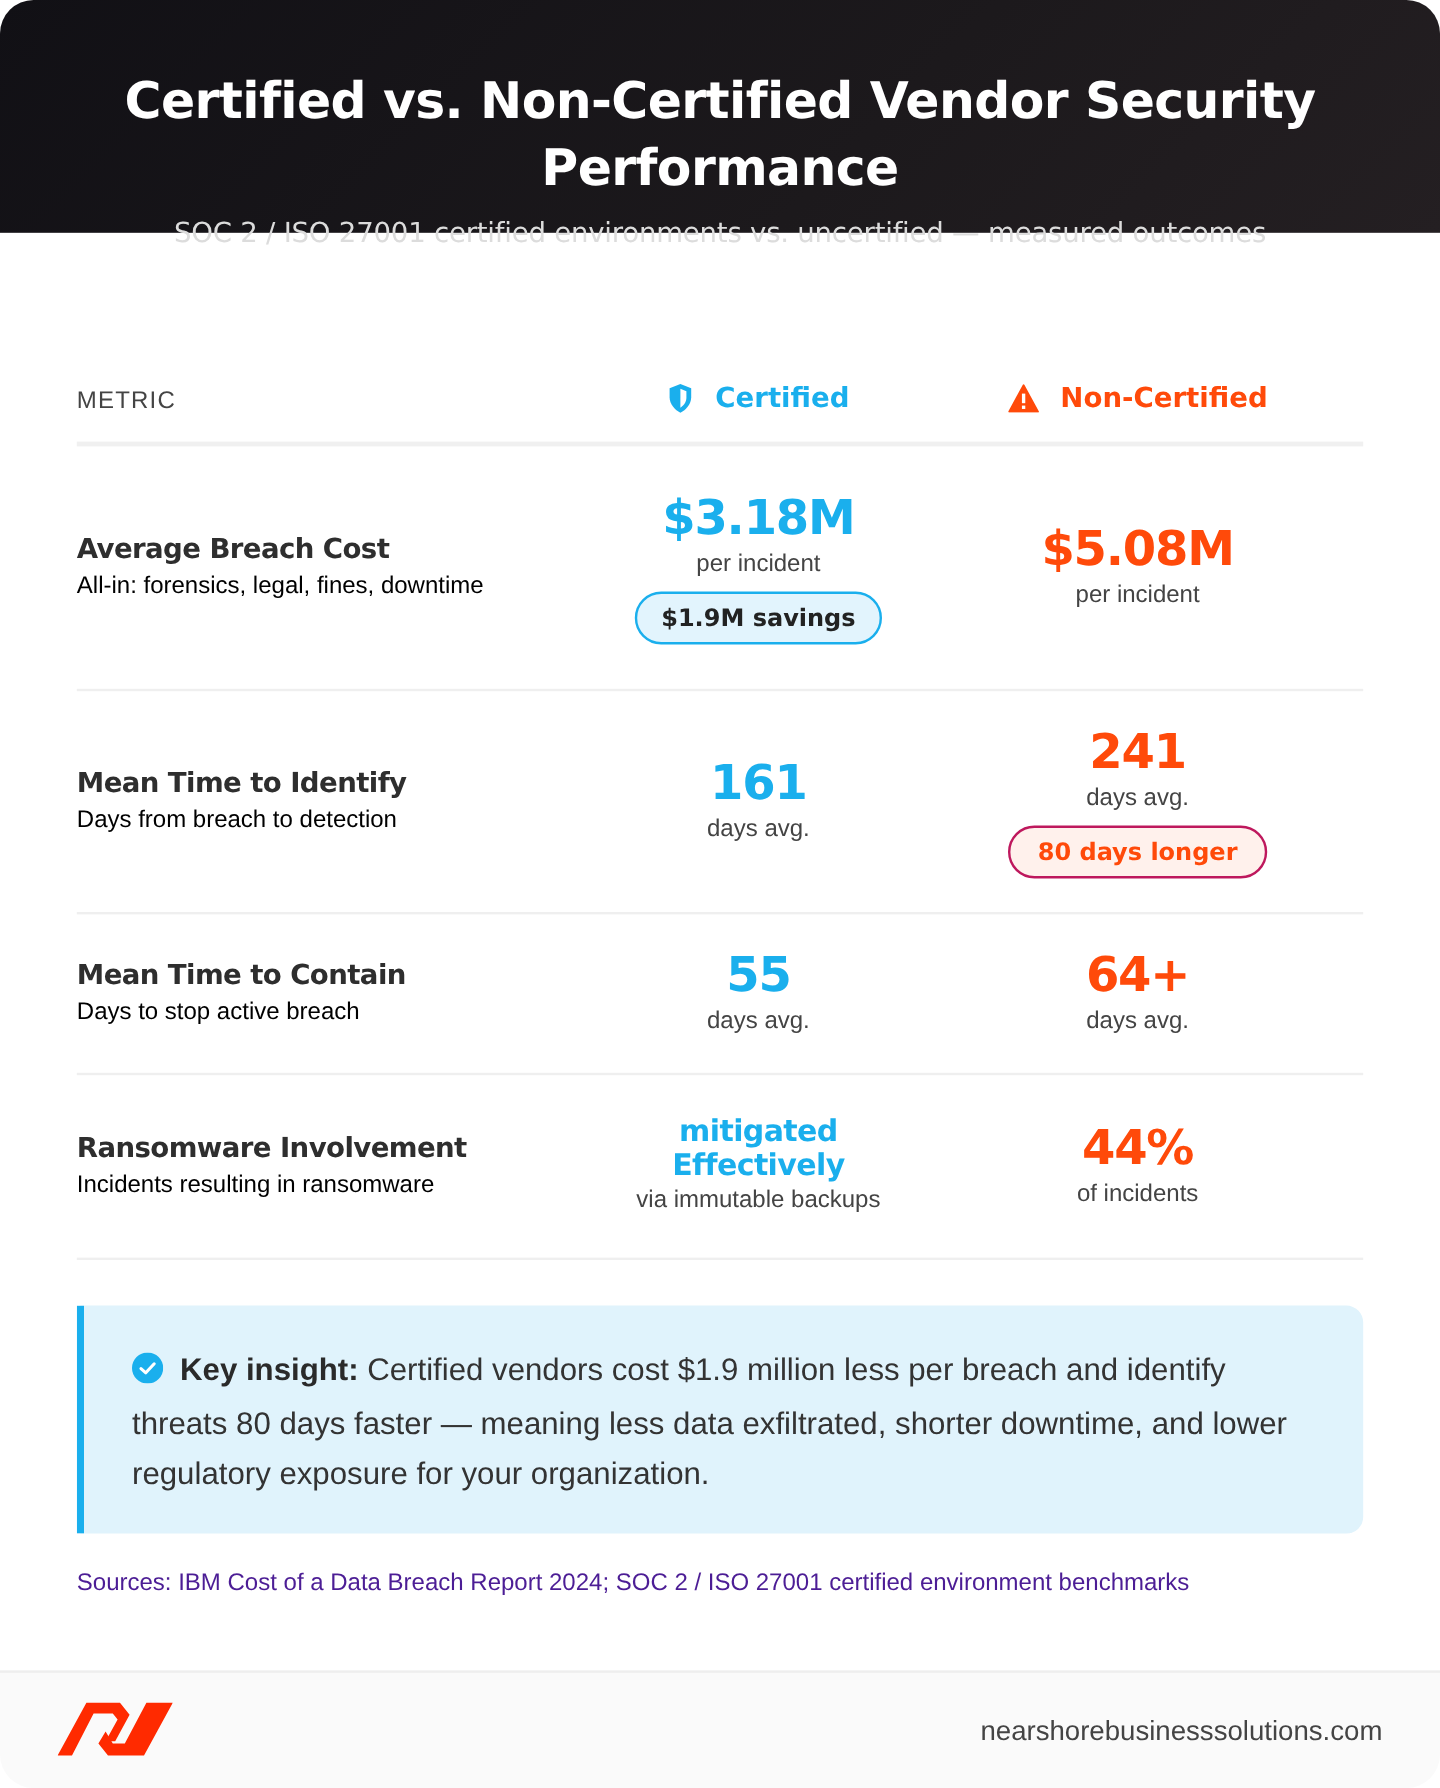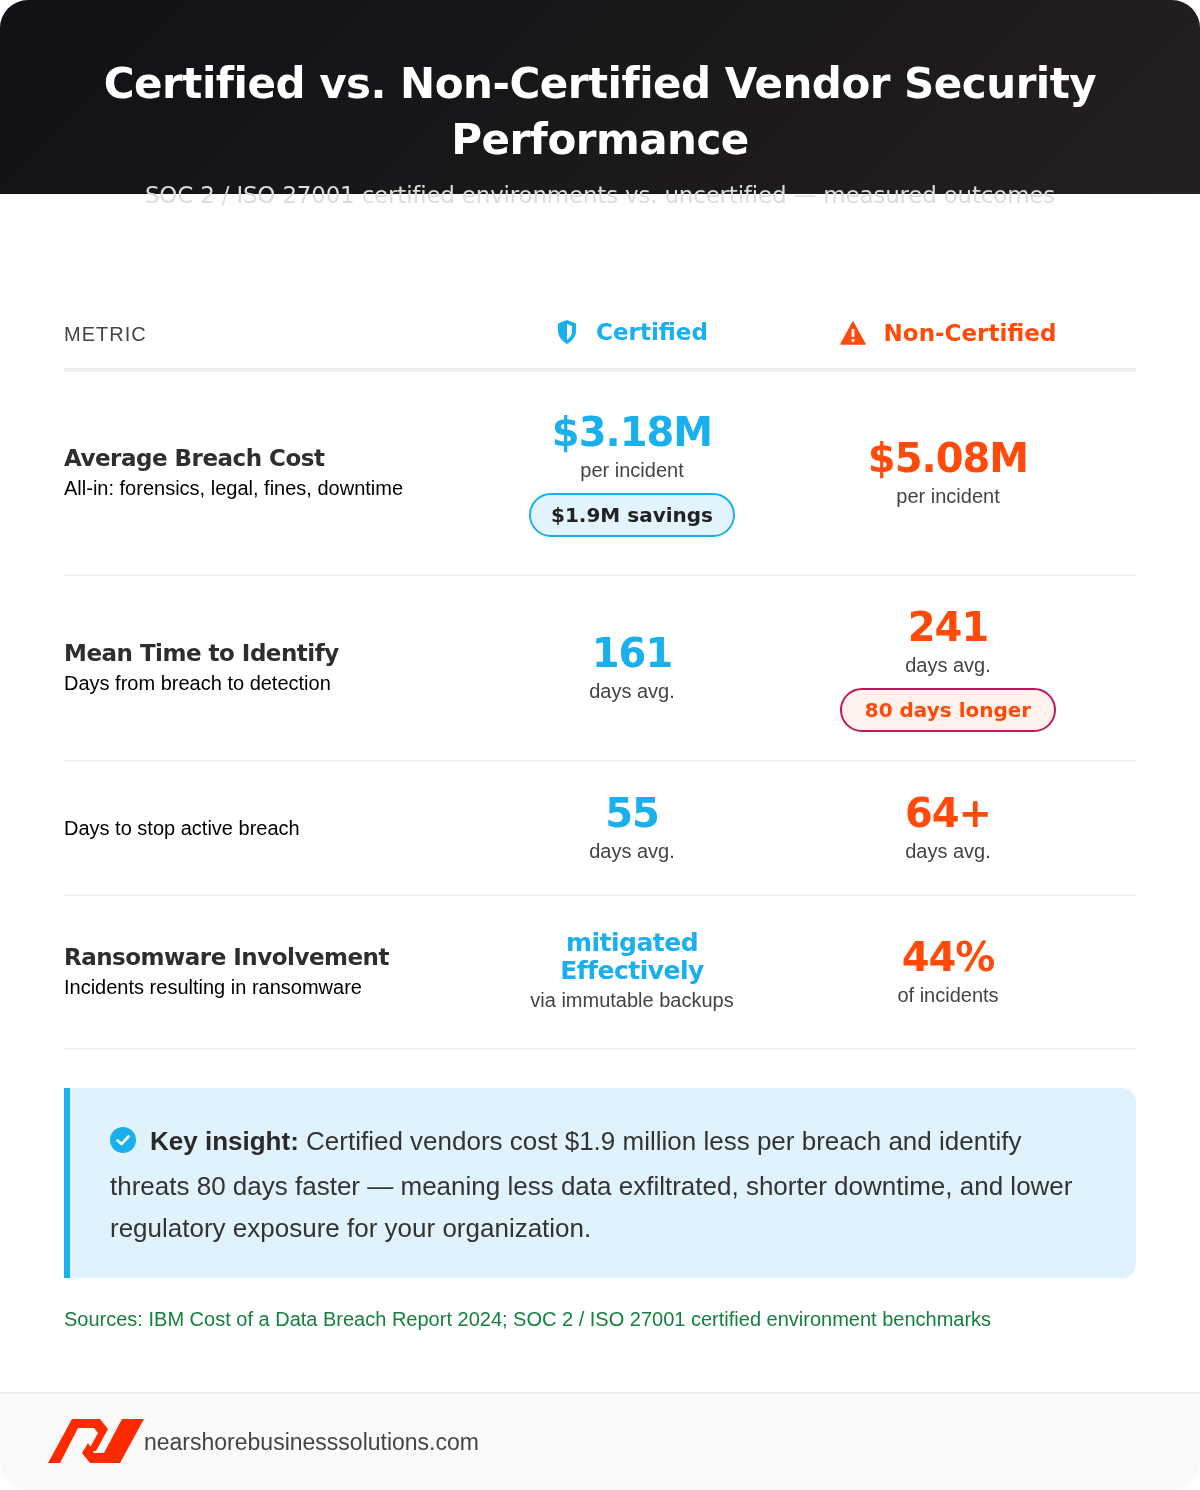--- a/index.html
+++ b/index.html
@@ -72,26 +72,26 @@
 
     .insight {
       position: absolute; left: 64px; top: 1088px; width: 1072px; height: 190px;
       background: #e0f3fc; border-left: 6px solid #1aafed; border-radius: 0 14px 14px 0;
       padding: 32px 40px 0 40px;
     }
     .insight p { font-size: 26px; line-height: 42px; color: #333333; }
     .insight .check { display: inline-block; vertical-align: -3px; margin-right: 14px; }
     .insight b { font-family: "Liberation Sans", sans-serif; font-weight: bold; color: #2a2a2a; }
 
-    .sources { position: absolute; left: 64px; top: 1308px; font-size: 20px; color: #15803d; }
+    .sources { position: absolute; left: 64px; top: 1308px; font-size: 20px; color: #4c1d95; }
 
     .footer {
       position: absolute; left: 0; top: 1392px; width: 1200px; height: 98px;
       background: #fafafa; border-top: 2px solid #eeeeee;
-      display: flex; align-items: center; 
+      display: flex; align-items: center; justify-content: space-between;
       padding: 0 48px 0 48px;
     }
     .footer .url { font-size: 23px; color: #444444; }
   </style>
 </head>
 <body>
 
 <div class="page">
 
   <div class="header">
@@ -154,20 +154,21 @@
       </div>
       <div class="col-non">
         <div class="val-big non-c">241</div>
         <div class="val-unit">days avg.</div>
         <div class="pill pill-non">80 days longer</div>
       </div>
     </div>
 
     <div class="row r3">
       <div class="col-metric">
+        <div class="m-title">Mean Time to Contain</div>
         <div class="m-sub">Days to stop active breach</div>
       </div>
       <div class="col-cert">
         <div class="val-big cert-c">55</div>
         <div class="val-unit">days avg.</div>
       </div>
       <div class="col-non">
         <div class="val-big non-c">64+</div>
         <div class="val-unit">days avg.</div>
       </div>

